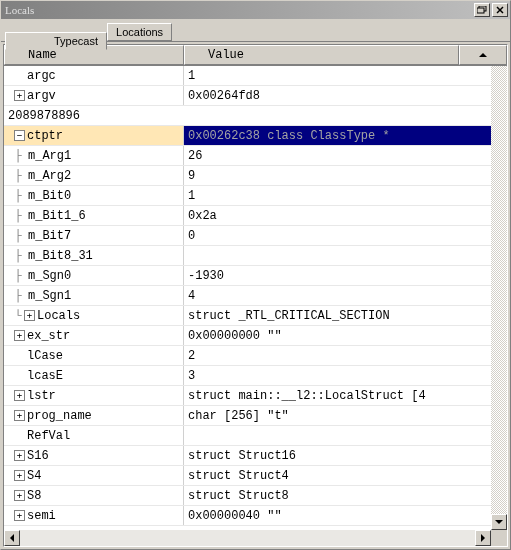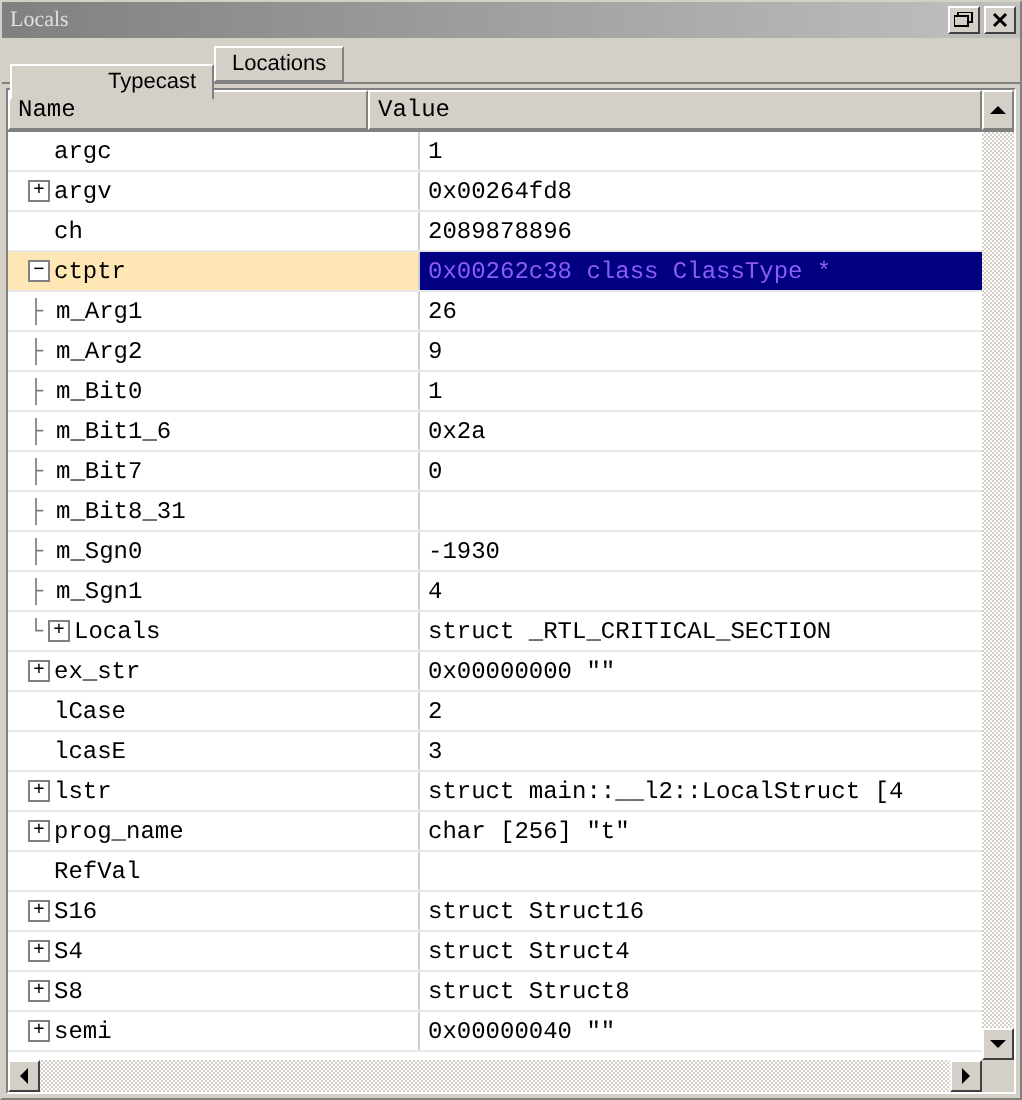--- a/index.html
+++ b/index.html
@@ -84,21 +84,21 @@
   flex-direction: column;
   overflow: hidden;
 }
 .grid-header {
   display: flex;
   background: #d4d0c8;
   border-bottom: 1px solid #808080;
   flex-shrink: 0;
 }
 .hcell {
-  padding: 2px 4px;
+  padding: 2px 23px;
   border: 1px solid;
   border-color: #fff #808080 #808080 #fff;
   font-family: "Courier New", monospace;
   font-size: 12px;
 }
 .hcell.name { width: 180px; }
 .hcell.value { flex: 1; }
 .hcell.scroll-corner {
   width: 16px;
   flex: none;
@@ -119,37 +119,37 @@
   display: flex;
   height: 20px;
   border-bottom: 1px solid #e8e8e8;
 }
 .cell {
   padding: 2px 0;
   overflow: hidden;
   white-space: nowrap;
 }
 .cell.name {
-  width: 206px;
+  width: 180px;
   border-right: 1px solid #d0d0d0;
   display: flex;
   align-items: center;
 }
 .cell.value {
   flex: 1;
   padding-left: 4px;
   display: flex;
   align-items: center;
 }
 .row.selected .cell.name {
   background: #ffe7b5;
 }
 .row.selected .cell.value {
   background: #000080;
-  color: #8b5cf6;
+  color: #a3a3a3;
 }
 .tree {
   display: inline-flex;
   align-items: center;
 }
 .tree-btn {
   width: 11px;
   height: 11px;
   border: 1px solid #808080;
   background: #fff;
@@ -283,27 +283,20 @@
                 <span class="indent w0"></span>
                 <span class="tree-btn">+</span>
               </span>
               <span>argv</span>
             </div>
             <div class="cell value">
               <span>0x00264fd8</span>
             </div>
           </div>
           <div class="row">
-            <div class="cell name">
-              <span class="tree">
-                <span class="indent w0"></span>
-                <span style="display: inline-block; width: 13px;"></span>
-              </span>
-              <span>ch</span>
-            </div>
             <div class="cell value">
               <span>2089878896</span>
             </div>
           </div>
           <div class="row selected">
             <div class="cell name">
               <span class="tree">
                 <span class="indent w0"></span>
                 <span class="tree-btn">−</span>
               </span>

